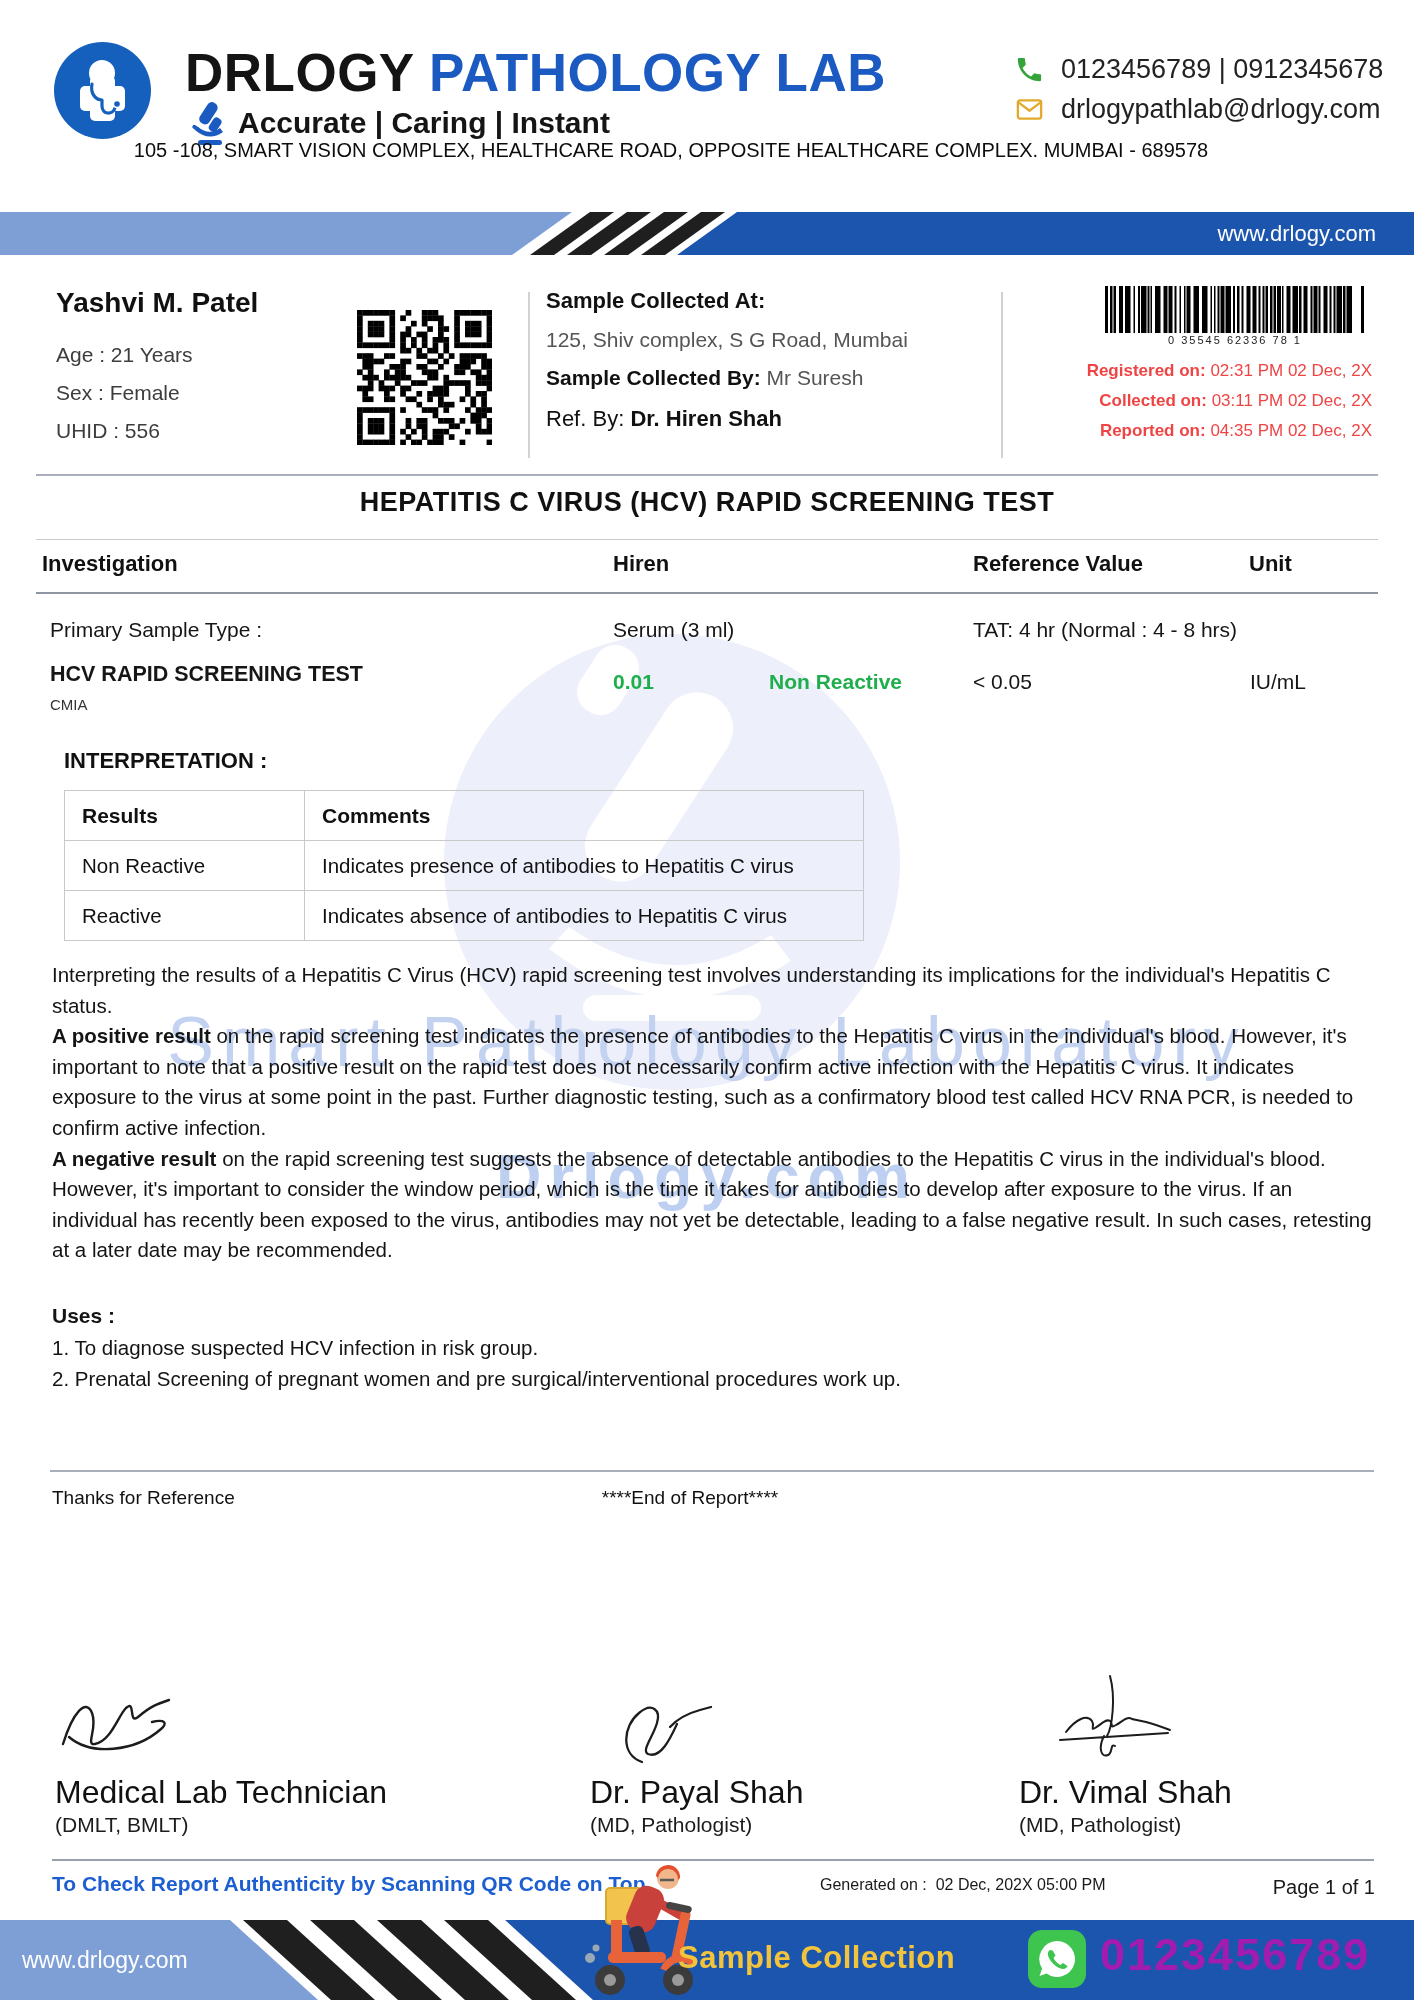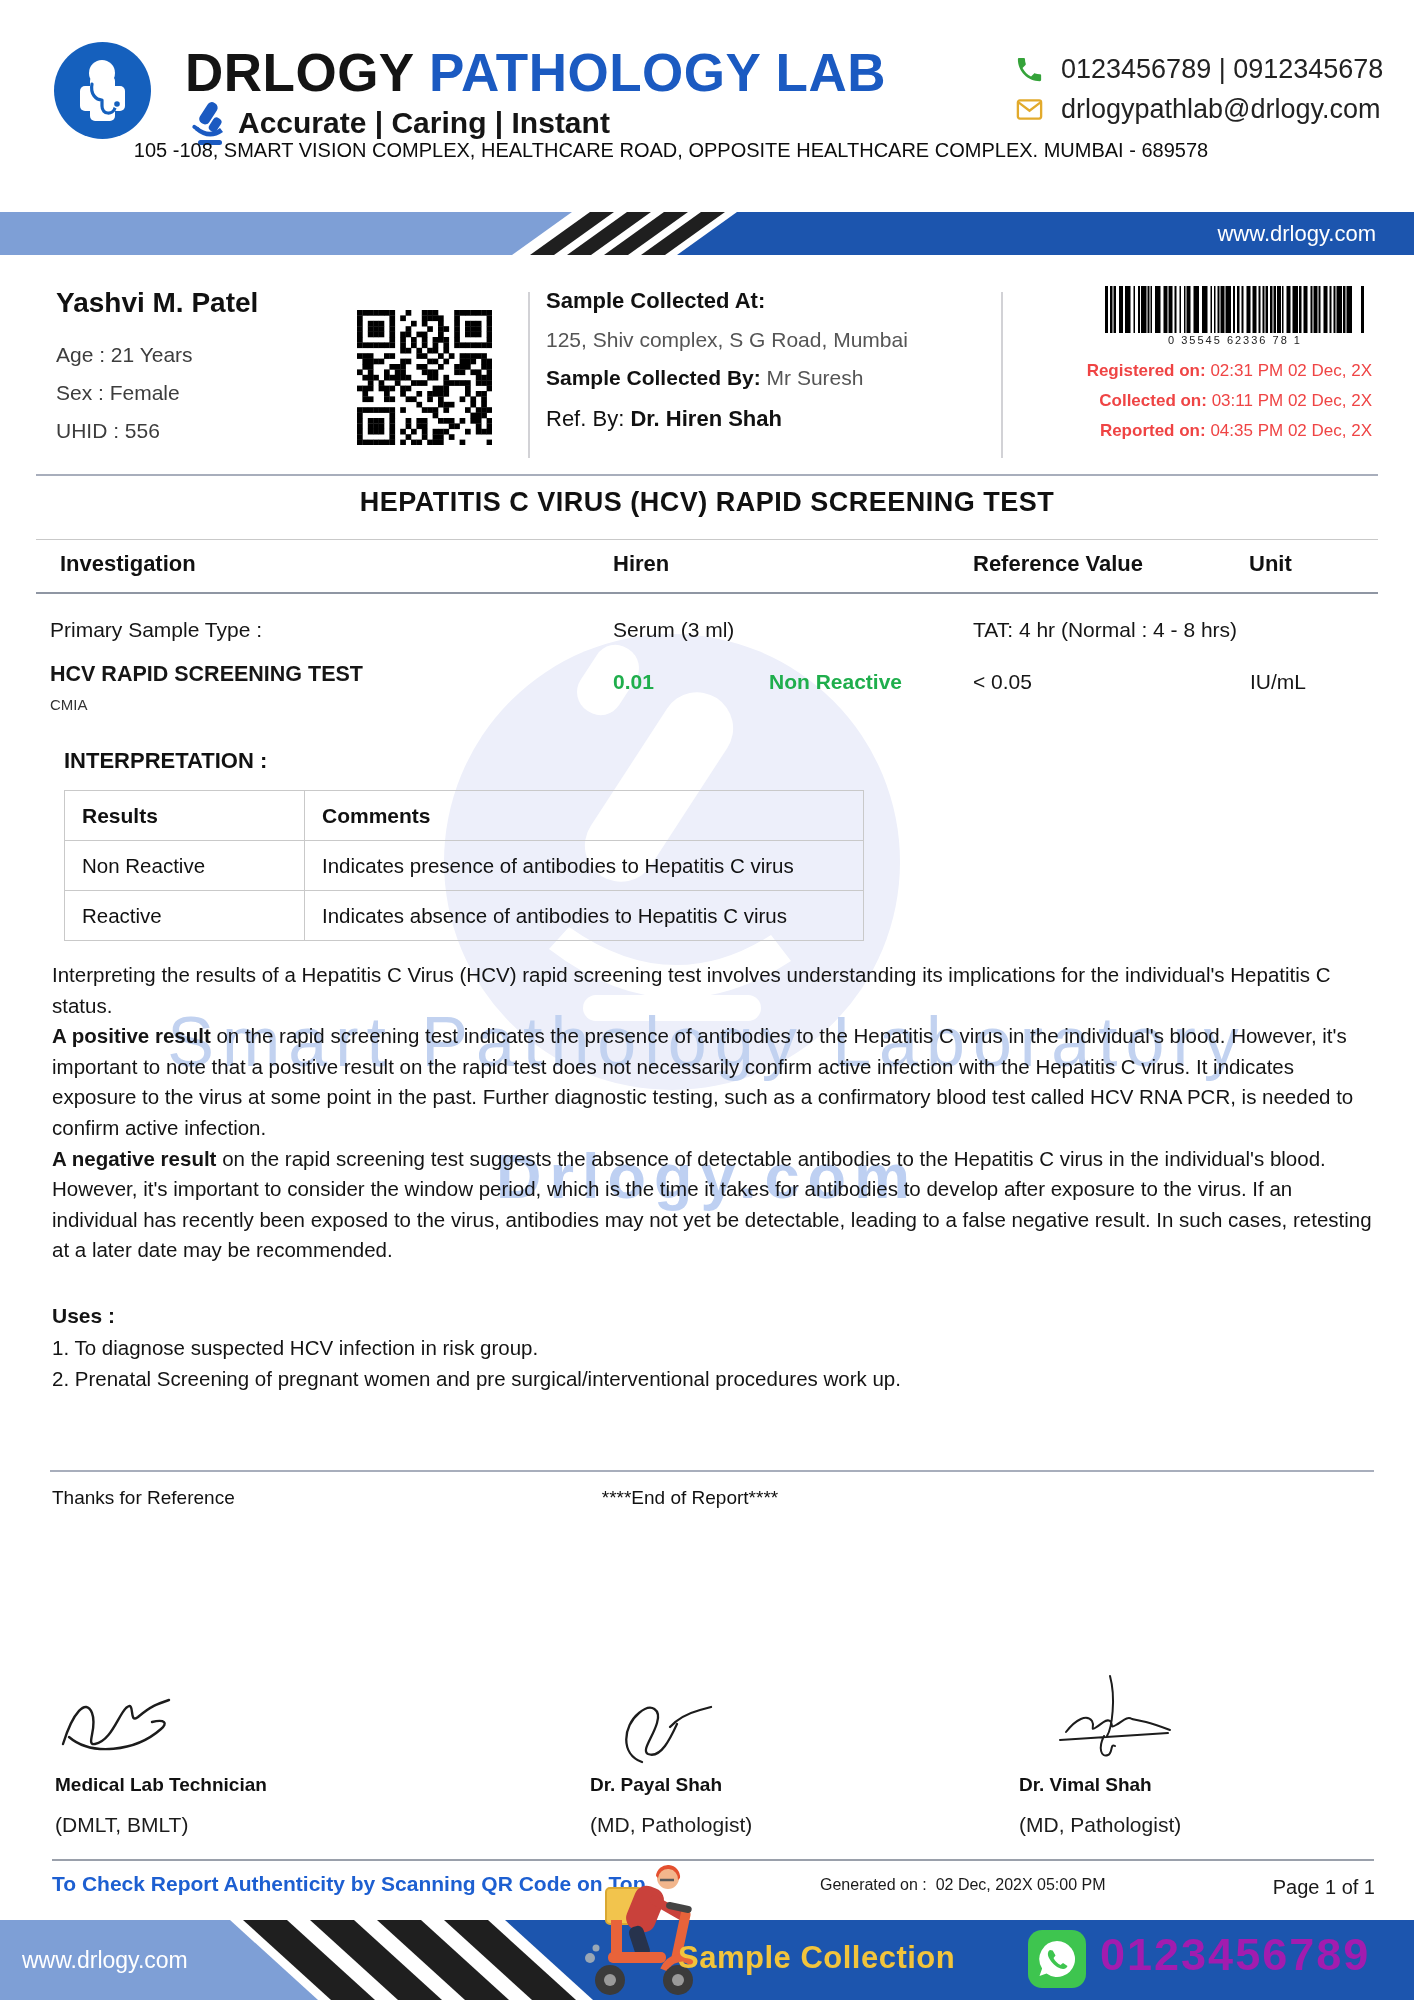--- a/index.html
+++ b/index.html
@@ -44,21 +44,21 @@
   table.interp th,table.interp td{border:1px solid #c9c9c9;text-align:left;padding:0 0 0 17px;font-size:20.5px;height:49px;margin-top:20px;}
   table.interp th{font-size:21px;}
   table.interp .rescol{width:222px;}
   .paras{position:absolute;left:52px;top:960px;width:1320px;font-size:20.5px;line-height:30.6px;color:#141414;}
   .paras p{margin:0;}
   .uses-h{margin-top:35px;font-weight:bold;font-size:21px;}
   .uses-item{line-height:31.5px;}
   .thanks{position:absolute;left:52px;top:1487px;font-size:19px;}
   .endreport{position:absolute;left:0;top:1487px;width:1380px;text-align:center;font-size:19px;}
   
-  .sig-name{position:absolute;font-size:19px;font-weight:bold;white-space:nowrap;}
+  .sig-name{position:absolute;font-size:32px;font-weight:normal;white-space:nowrap;}
   .sig-cred{position:absolute;font-size:21px;color:#1c1c1c;white-space:nowrap;}
   
   .foot-div{position:absolute;left:52px;top:1859px;width:1322px;height:2px;background:#9aa0ab;}
   .auth{position:absolute;left:52px;top:1872px;font-size:21px;font-weight:bold;color:#1d5fd1;}
   .generated{position:absolute;left:820px;top:1876px;font-size:16px;color:#1a1a1a;white-space:nowrap;}
   .pagenum{position:absolute;right:39px;top:1876px;font-size:20px;color:#1a1a1a;}
   .sample-col{position:absolute;left:678px;top:1940px;font-size:31px;font-weight:bold;color:#f2c43c;letter-spacing:.5px;}
   .wa-num{position:absolute;left:1100px;top:1929px;font-size:45px;font-weight:bold;color:#a21caf;letter-spacing:2px;}
   svg{display:block;}
 </style>
@@ -517,21 +517,21 @@
   </div>
   <div class="regdates">
     <div><span class="b">Registered on:</span> <span>02:31 PM 02 Dec, 2X</span></div>
     <div><span class="b">Collected on:</span> <span>03:11 PM 02 Dec, 2X</span></div>
     <div><span class="b">Reported on:</span> <span>04:35 PM 02 Dec, 2X</span></div>
   </div>
 
   <div class="hline" style="left:36px;top:474px;width:1342px;height:2px;"></div>
   <div class="title">HEPATITIS C VIRUS (HCV) RAPID SCREENING TEST</div>
   <div class="hline" style="left:36px;top:539px;width:1342px;height:1px;background:#c9c9c9;"></div>
-  <span class="colhead" style="left:60px;text-align:right;">Investigation</span>
+  <span class="colhead" style="left:42px;text-align:right;">Investigation</span>
   <span class="colhead" style="left:613px;">Hiren</span>
   <span class="colhead" style="left:973px;">Reference Value</span>
   <span class="colhead" style="left:1249px;">Unit</span>
   <div class="hline" style="left:36px;top:592px;width:1342px;height:2px;background:#8f96a3;"></div>
 
   <span class="cell" style="left:50px;top:618px;">Primary Sample Type :</span>
   <span class="cell" style="left:613px;top:618px;">Serum (3 ml)</span>
   <span class="cell" style="left:973px;top:618px;">TAT: 4 hr (Normal : 4 - 8 hrs)</span>
 
   <span class="cell b" style="left:50px;top:662px;font-size:21.5px;">HCV RAPID SCREENING TEST</span>

